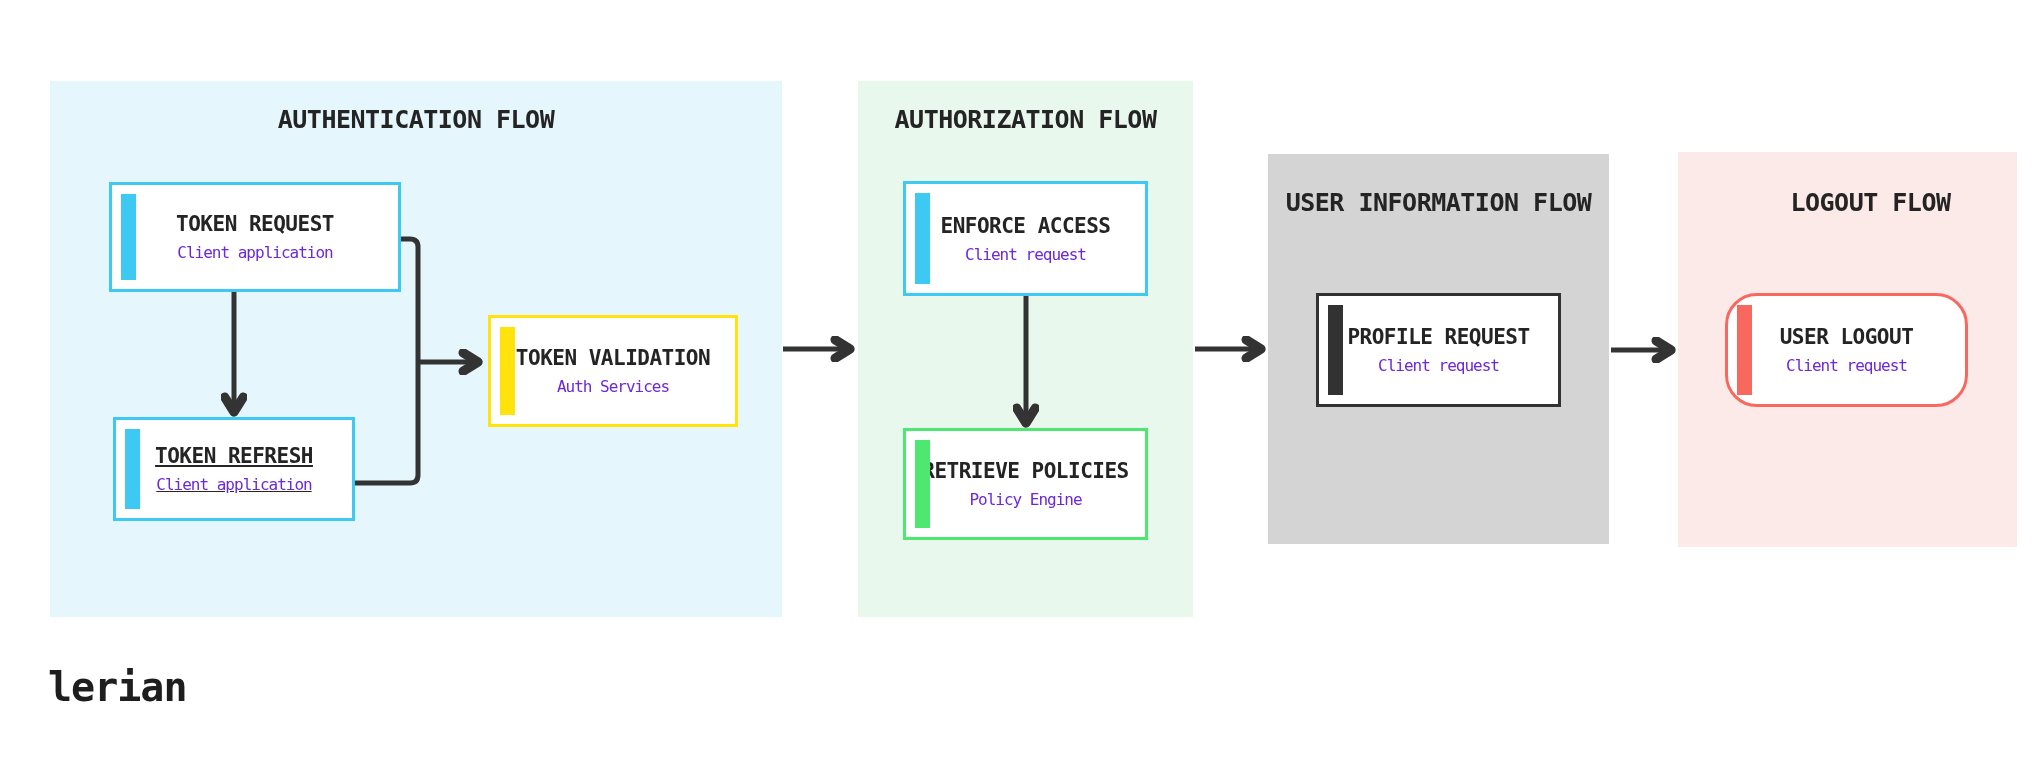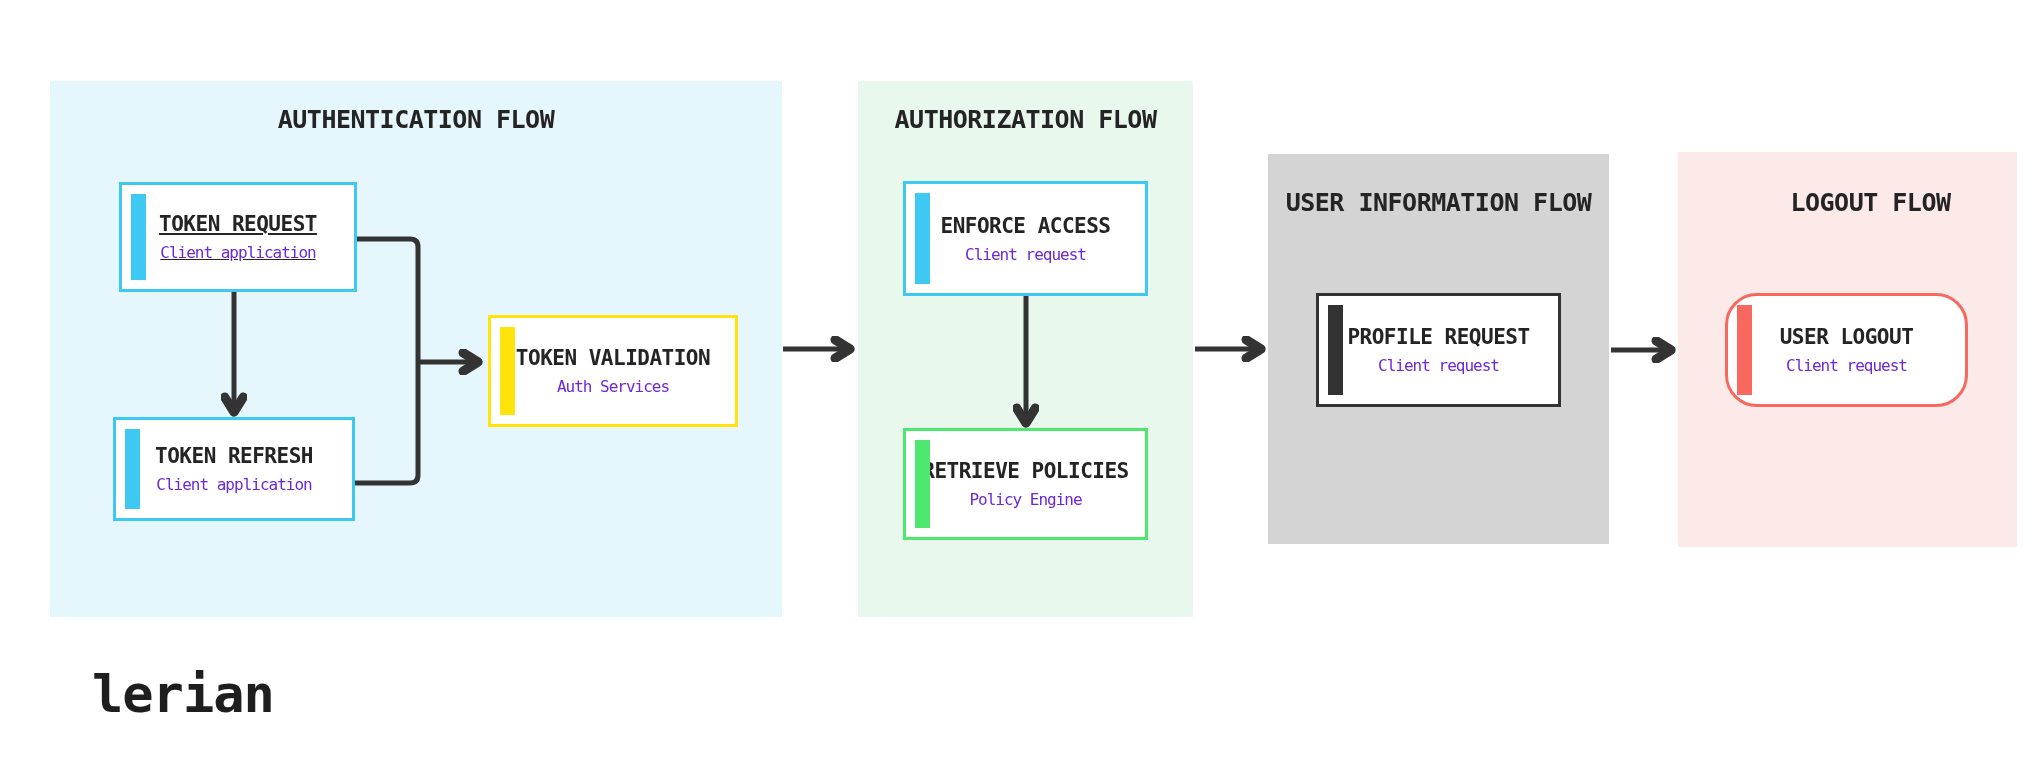--- a/index.html
+++ b/index.html
@@ -35,35 +35,35 @@
     gap: 7px; text-align: center;
   }
   .node .accent {
     position: absolute; left: 9px; top: 9px; bottom: 9px; width: 15px;
     background: #333;
   }
   .node-title  { font-weight: bold; font-size: 21px; letter-spacing: -0.5px; color: #242424; white-space: nowrap; }
   .node-sub    { font-size: 16px; letter-spacing: -1px; color: #6d28d9; white-space: nowrap; }
 
   
-  .n-token-request     { left: 119px;  top: 182px; width: 238px; height: 110px; text-decoration: underline; }
+  .n-token-request     { left: 109px;  top: 182px; width: 292px; height: 110px; }
   .n-token-refresh     { left: 113px;  top: 417px; width: 242px; height: 104px; }
   .n-token-validation  { left: 488px;  top: 315px; width: 250px; height: 112px; }
   .n-enforce-access    { left: 903px;  top: 181px; width: 245px; height: 115px; }
   .n-retrieve-policies { left: 903px;  top: 428px; width: 245px; height: 112px; }
   .n-profile-request   { left: 1316px; top: 293px; width: 245px; height: 114px; }
   .n-user-logout       { left: 1725px; top: 293px; width: 243px; height: 114px; }
 
   svg.connectors { position: absolute; left: 0; top: 0; width: 2044px; height: 764px; pointer-events: none; }
   .connectors path, .connectors line { stroke: var(--connector); stroke-width: 5; fill: none; }
   .arrowhead { stroke: var(--connector); }
 
   .logo {
     position: absolute; left: 48px; top: 664px;
-    font-size: 52px; font-weight: bold; letter-spacing: -1px; color: #1e1e1e; margin-left: 44px;
+    font-size: 40px; font-weight: bold; letter-spacing: -1px; color: #1e1e1e;
   }
 </style>
 </head>
 <body>
 
 <div class="canvas">
 
   <div class="panel panel-auth" style="background: rgb(229, 246, 252);">
     <div class="panel-title">AUTHENTICATION FLOW</div>
   </div>
@@ -94,21 +94,21 @@
     <path d="M1195,349 H1261" marker-end="url(#arrow)"></path>
     <path d="M1611,350 H1671" marker-end="url(#arrow)"></path>
   </svg>
 
   <div class="node n-token-request" style="border-color: rgb(61, 201, 242);">
     <span class="accent" style="background: rgb(61, 201, 242);"></span>
     <div class="node-title">TOKEN REQUEST</div>
     <div class="node-sub">Client application</div>
   </div>
 
-  <div class="node n-token-refresh" style="border-color: rgb(61, 201, 242);">
+  <div class="node n-token-refresh" style="border-color: rgb(61, 201, 242); text-decoration: underline;">
     <span class="accent" style="background: rgb(61, 201, 242);"></span>
     <div class="node-title">TOKEN REFRESH</div>
     <div class="node-sub">Client application</div>
   </div>
 
   <div class="node n-token-validation" style="border-color: rgb(255, 227, 10);">
     <span class="accent" style="background: rgb(255, 227, 10);"></span>
     <div class="node-title">TOKEN VALIDATION</div>
     <div class="node-sub">Auth Services</div>
   </div>

